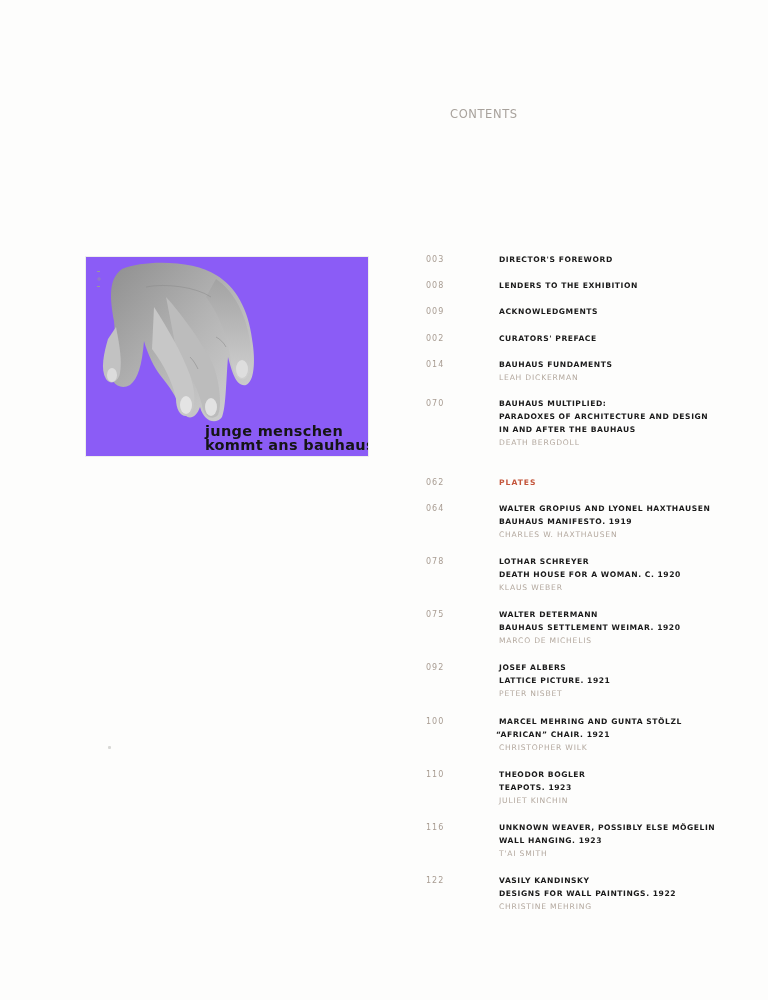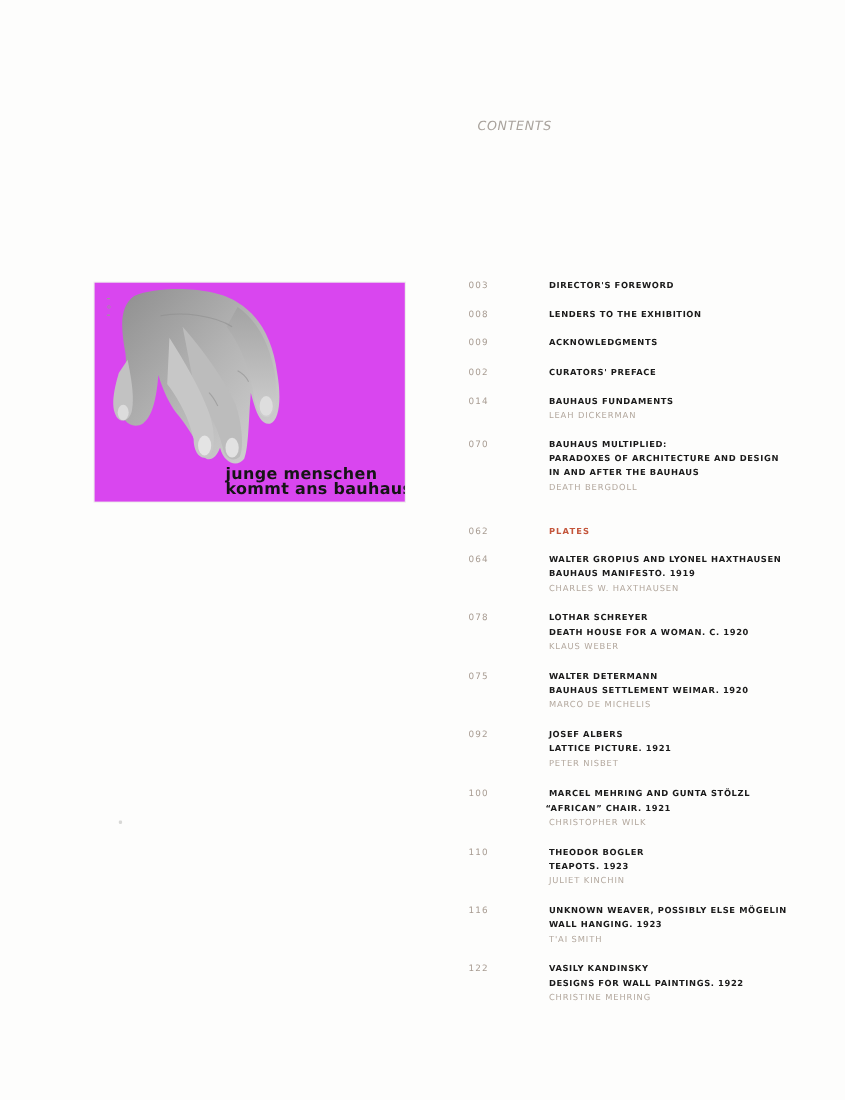--- a/index.html
+++ b/index.html
@@ -5,33 +5,32 @@
     html, body { margin: 0; padding: 0; }
     body {
       width: 768px; height: 1000px;
       background: #fdfdfc;
       position: relative;
       overflow: hidden;
       font-family: "DejaVu Sans", sans-serif;
     }
     .contents-heading {
       position: absolute;
-      left: 434px; top: 107px;
+      left: 450px; top: 107px;
       font-family: "DejaVu Sans", sans-serif;
       font-size: 11.5px;
       letter-spacing: 0.6px;
       color: #a8a29c;
       font-weight: normal;
-      font-style: italic;
     }
     .poster {
       position: absolute;
       left: 86px; top: 257px;
       width: 282px; height: 199px;
-      background: #d946ef;
+      background: #8b5cf6;
       box-shadow: 0 0 0 1px #eeeeec;
       overflow: hidden;
     }
     .poster svg { position: absolute; left: 0; top: 0; }
     .poster-text {
       position: absolute;
       left: 119px; top: 168px;
       font-family: "DejaVu Sans", sans-serif;
       font-weight: bold;
       font-size: 14.5px;

